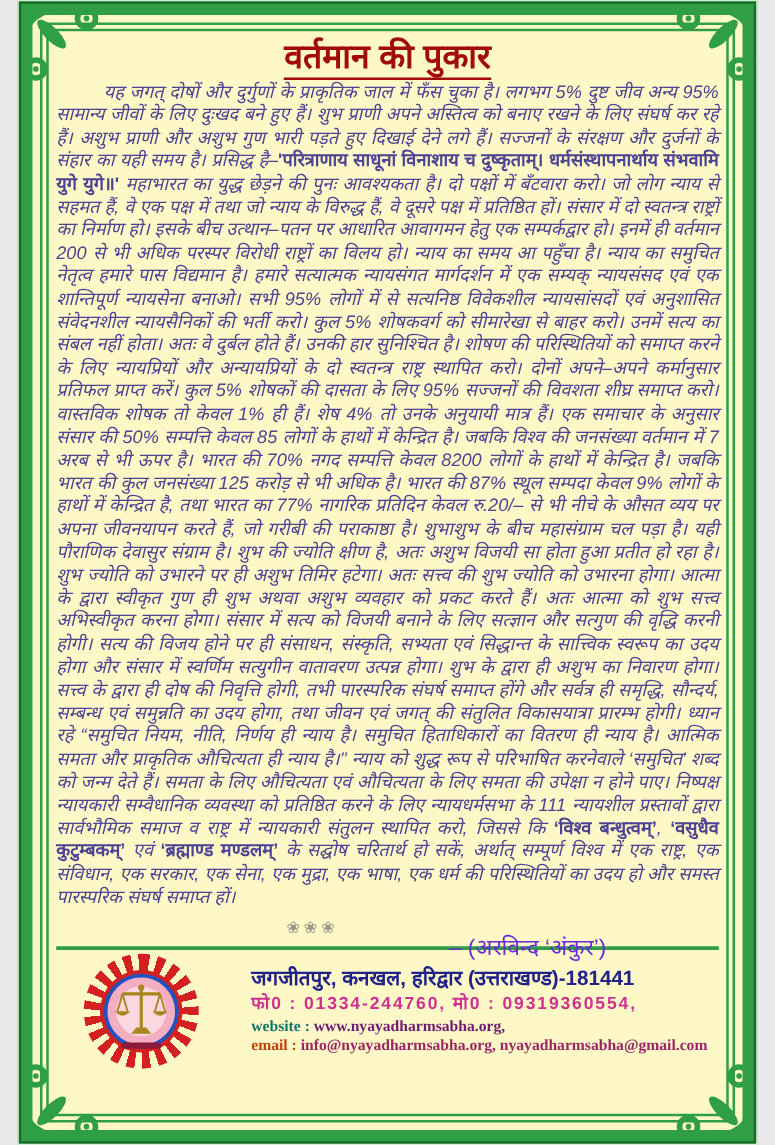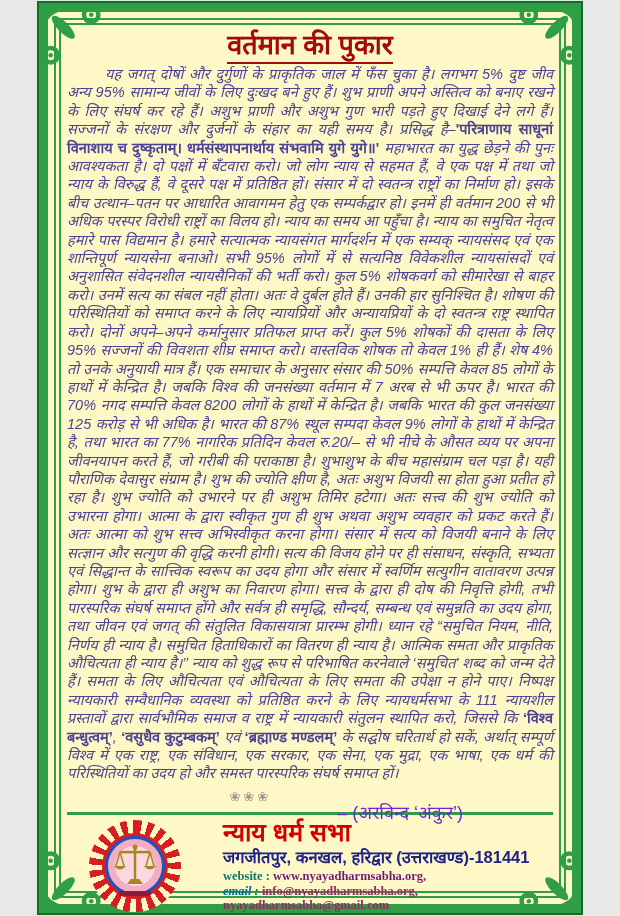--- a/index.html
+++ b/index.html
@@ -1,17 +1,17 @@
 <!DOCTYPE html>
 <html><head>
 <meta charset="utf-8">
 <style>
   html,body{margin:0;padding:0;background:#e8e8e8;}
   #poster{
-    position:relative;width:548px;height:916px;margin:0 auto;
+    position:relative;width:592px;height:916px;margin:0 auto;
     background:#fdf8c6;overflow:hidden;
     font-family:"Liberation Sans","DejaVu Sans",sans-serif;
   }
   
   .band{position:absolute;inset:0;background:#2f9e44;border:1px solid #d8eed8;box-shadow:inset 0 0 0 2px #156b2a;}
   .cream{position:absolute;inset:12px;background:#fdf8c6;}
   .frame1{position:absolute;inset:18px;border:2px solid #2f9e44;border-radius:4px;}
   .frame2{position:absolute;inset:23px;border:2px solid #2f9e44;border-radius:4px;}
   .corner{position:absolute;width:72px;height:72px;z-index:5;}
   .corner.tl{top:3px;left:3px;}
@@ -44,21 +44,21 @@
   .ring-inner{position:absolute;inset:26px;border-radius:50%;background:#fbd7e0;}
   .scales{position:absolute;left:50%;top:50%;transform:translate(-50%,-52%);}
   .logo-banner{position:absolute;left:30px;right:30px;bottom:16px;height:5px;background:#8c1a3a;border-radius:2px;}
   .ftext{margin-left:42px;line-height:1.12;}
   .org{color:#d40000;font-weight:bold;font-size:25px;margin:0 0 2px 0;}
   .addr{color:#21218a;font-weight:bold;font-size:16.5px;margin:0 0 3px 0;}
   .phone{color:#d03090;font-weight:bold;font-size:14px;letter-spacing:1.5px;margin:0 0 3px 0;}
   .webline,.emailline{font-family:"Liberation Serif","DejaVu Serif",serif;font-weight:bold;font-size:12.5px;margin:0 0 1px 0;}
   .weblabel{color:#0f766e;}
   .webvalue{color:#701a75;}
-  .emaillabel{color:#0369a1;font-style:italic;}
+  .emaillabel{color:#c2410c;}
   .emailvalue{color:#9c2566;}
 </style>
 </head>
 <body>
 
 <div id="poster">
 
   <div class="band"></div>
   <div class="cream"></div>
   <div class="frame1"></div>
@@ -132,21 +132,21 @@
           <line x1="7" y1="10" x2="11" y2="24" stroke="#a8861e" stroke-width="1.5"></line>
           <path d="M1,24 Q7,31 13,24 Z" fill="#a8861e"></path>
           <line x1="37" y1="10" x2="33" y2="24" stroke="#a8861e" stroke-width="1.5"></line>
           <line x1="37" y1="10" x2="41" y2="24" stroke="#a8861e" stroke-width="1.5"></line>
           <path d="M31,24 Q37,31 43,24 Z" fill="#a8861e"></path>
           <path d="M14,42 L30,42 L26,37 L18,37 Z" fill="#a8861e"></path>
         </svg>
         <div class="logo-banner"></div>
       </div>
       <div class="ftext">
-        <div class="org">न्याय धर्म सभा</div>
         <div class="addr">जगजीतपुर, कनखल, हरिद्वार (उत्तराखण्ड)-181441</div>
+        <div class="phone">फो0 : 01334-244760, मो0 : 09319360554,</div>
         <div class="webline"><span class="weblabel">website :</span> <span class="webvalue">www.nyayadharmsabha.org,</span></div>
         <div class="emailline"><span class="emaillabel">email :</span> <span class="emailvalue">info@nyayadharmsabha.org, nyayadharmsabha@gmail.com</span></div>
       </div>
     </div>
 
   </div>
 </div>
 
 </body></html>

